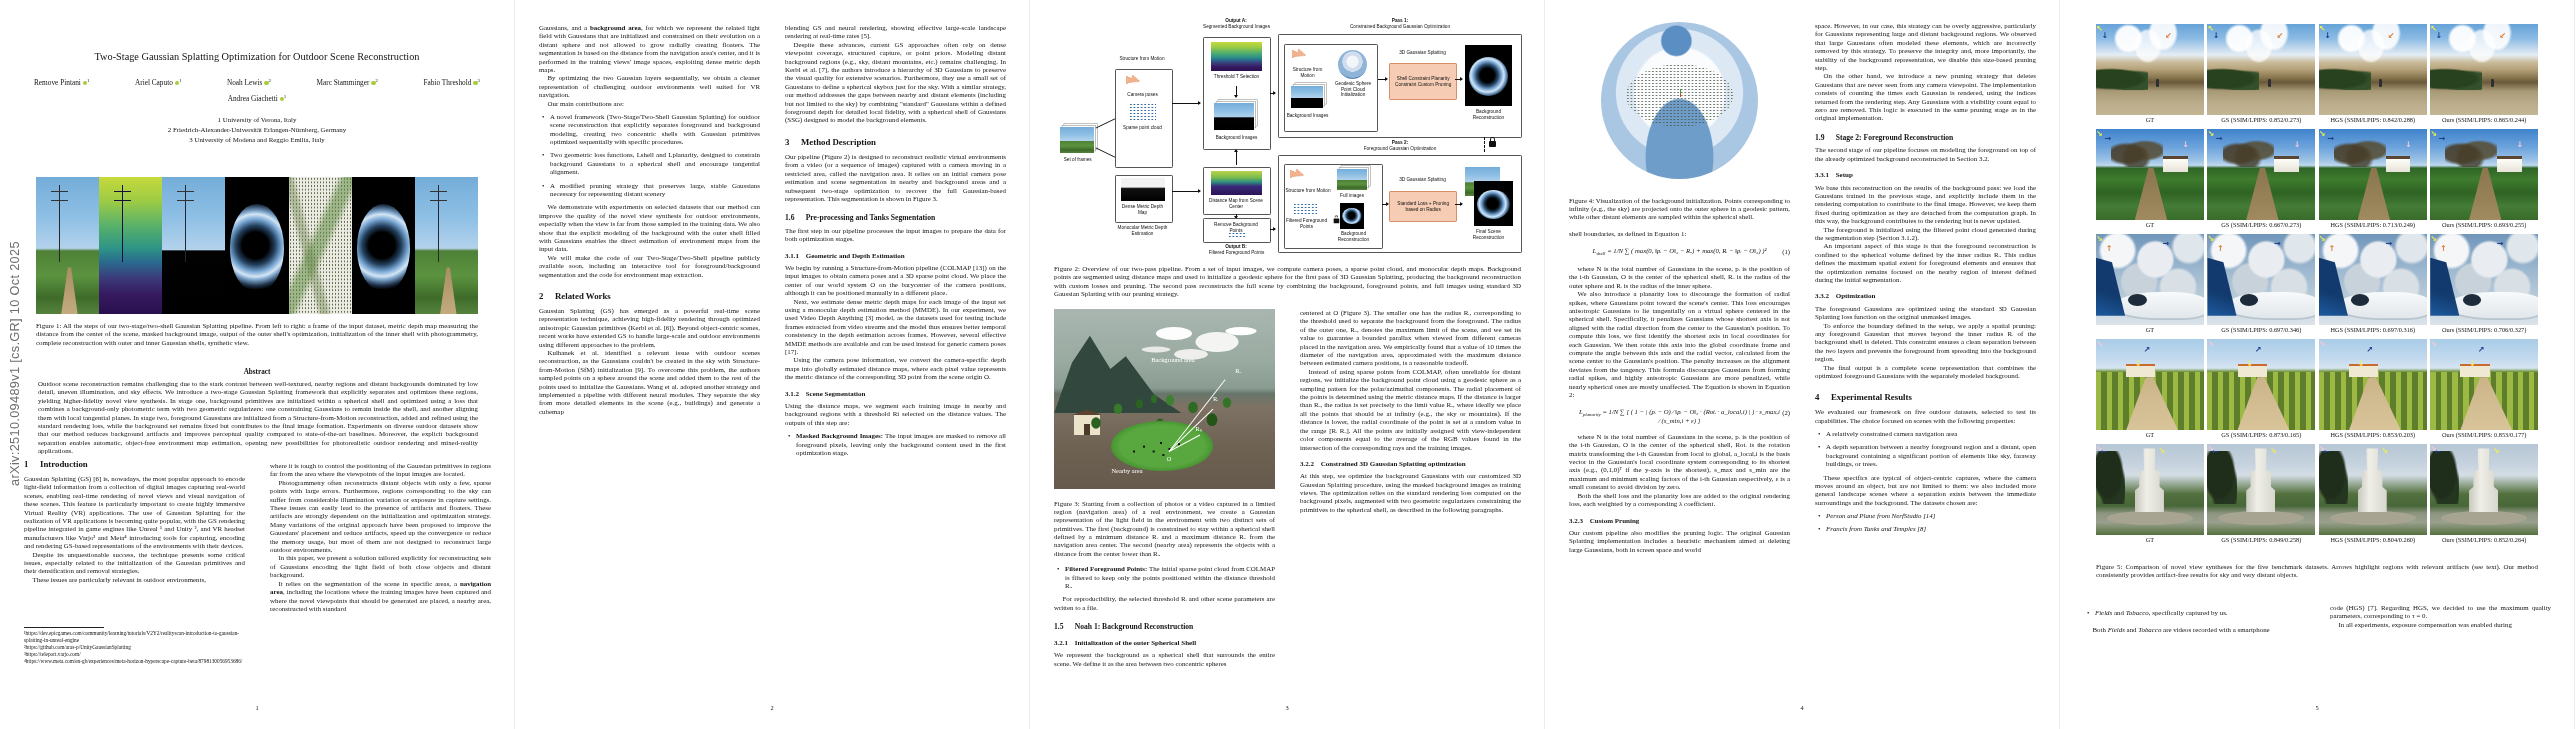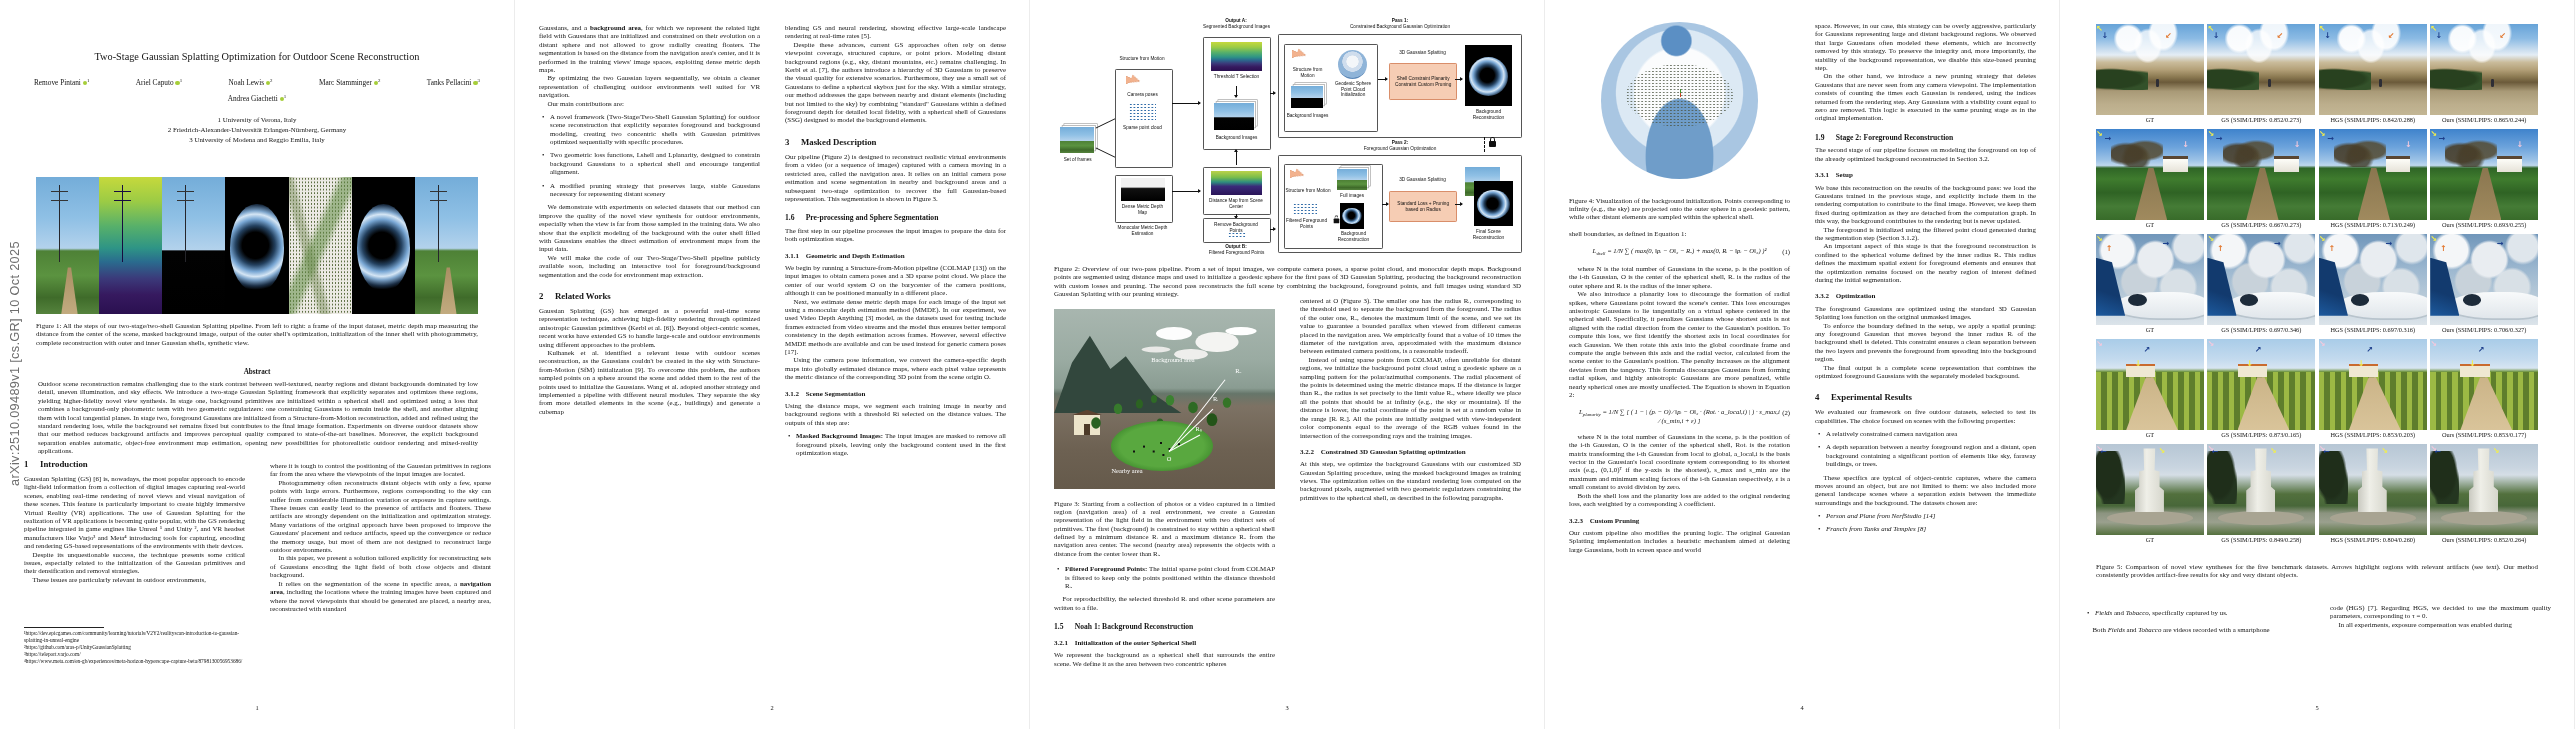--- a/index.html
+++ b/index.html
@@ -181,21 +181,21 @@
 <div class="stage">
 
   <div class="page">
     <div class="wm">arXiv:2510.09489v1  [cs.GR]  10 Oct 2025</div>
     <div class="title">Two-Stage Gaussian Splatting Optimization for Outdoor Scene Reconstruction</div>
     <div class="authors">
       <span class="auth"><span>Remove Pintani</span><span class="orcid"></span><sup>1</sup></span>
       <span class="auth"><span>Ariel Caputo</span><span class="orcid"></span><sup>1</sup></span>
       <span class="auth"><span>Noah Lewis</span><span class="orcid"></span><sup>2</sup></span>
       <span class="auth"><span>Marc Stamminger</span><span class="orcid"></span><sup>2</sup></span>
-      <span class="auth"><span>Tanks Pellacini</span><span class="orcid"></span><sup>3</sup></span>
+      <span class="auth"><span>Fabio Threshold</span><span class="orcid"></span><sup>3</sup></span>
     </div>
     <div class="authors2">
       <span class="auth"><span>Andrea Giachetti</span><span class="orcid"></span><sup>1</sup></span>
     </div>
     <div class="affs">
       <div>1 University of Verona, Italy</div>
       <div>2 Friedrich-Alexander-Universität Erlangen-Nürnberg, Germany</div>
       <div>3 University of Modena and Reggio Emilia, Italy</div>
     </div>
 
@@ -255,23 +255,23 @@
       <div class="blt bt">A modified pruning strategy that preserves large, stable Gaussians necessary for representing distant scenery</div>
       <p class="bt ind">We demonstrate with experiments on selected datasets that our method can improve the quality of the novel view synthesis for outdoor environments, especially when the view is far from those sampled in the training data. We also show that the explicit modeling of the background with the outer shell filled with Gaussians enables the direct estimation of environment maps from the input data.</p>
       <p class="bt ind">We will make the code of our Two-Stage/Two-Shell pipeline publicly available soon, including an interactive tool for foreground/background segmentation and the code for environment map extraction.</p>
       <div class="sec"><span class="secnum">2</span><span>Related Works</span></div>
       <p class="bt">Gaussian Splatting (GS) has emerged as a powerful real-time scene representation technique, achieving high-fidelity rendering through optimized anisotropic Gaussian primitives (Kerbl et al. [6]). Beyond object-centric scenes, recent works have extended GS to handle large-scale and outdoor environments using different approaches to the problem.</p>
       <p class="bt ind">Kulhanek et al. identified a relevant issue with outdoor scenes reconstruction, as the Gaussians couldn't be created in the sky with Structure-from-Motion (SfM) initialization [9]. To overcome this problem, the authors sampled points on a sphere around the scene and added them to the rest of the points used to initialize the Gaussians. Wang et al. adopted another strategy and implemented a pipeline with different neural modules. They separate the sky from more detailed elements in the scene (e.g., buildings) and generate a cubemap</p>
     </div>
     <div class="col colR" style="top:24px">
       <p class="bt">blending GS and neural rendering, showing effective large-scale landscape rendering at real-time rates [5].</p>
       <p class="bt ind">Despite these advances, current GS approaches often rely on dense viewpoint coverage, structured capture, or point priors. Modeling distant background regions (e.g., sky, distant mountains, etc.) remains challenging. In Kerbl et al. [7], the authors introduce a hierarchy of 3D Gaussians to preserve the visual quality for extensive scenarios. Furthermore, they use a small set of Gaussians to define a spherical skybox just for the sky. With a similar strategy, our method addresses the gaps between nearby and distant elements (including but not limited to the sky) by combining "standard" Gaussians within a defined foreground depth for detailed local fidelity, with a spherical shell of Gaussians (SSG) designed to model the background elements.</p>
-      <div class="sec"><span class="secnum">3</span><span>Masked Description</span></div>
+      <div class="sec"><span class="secnum">3</span><span>Method Description</span></div>
       <p class="bt">Our pipeline (Figure 2) is designed to reconstruct realistic virtual environments from a video (or a sequence of images) captured with a camera moving in a restricted area, called the navigation area. It relies on an initial camera pose estimation and scene segmentation in nearby and background areas and a subsequent two-stage optimization to recover the full Gaussian-based representation. This segmentation is shown in Figure 3.</p>
-      <div class="sub"><span class="subnum">1.6</span><span>Pre-processing and Sphere Segmentation</span></div>
+      <div class="sub"><span class="subnum">1.6</span><span>Pre-processing and Tanks Segmentation</span></div>
       <p class="bt">The first step in our pipeline processes the input images to prepare the data for both optimization stages.</p>
       <div class="subsub"><span class="subnum">3.1.1</span><span>Geometric and Depth Estimation</span></div>
       <p class="bt">We begin by running a Structure-from-Motion pipeline (COLMAP [13]) on the input images to obtain camera poses and a 3D sparse point cloud. We place the center of our world system O on the barycenter of the camera positions, although it can be positioned manually in a different place.</p>
       <p class="bt ind">Next, we estimate dense metric depth maps for each image of the input set using a monocular depth estimation method (MMDE). In our experiment, we used Video Depth Anything [3] model, as the datasets used for testing include frames extracted from video streams and the model thus ensures better temporal consistency in the depth estimation across frames. However, several effective MMDE methods are available and can be used instead for generic camera poses [17].</p>
       <p class="bt ind">Using the camera pose information, we convert the camera-specific depth maps into globally estimated distance maps, where each pixel value represents the metric distance of the corresponding 3D point from the scene origin O.</p>
       <div class="subsub"><span class="subnum">3.1.2</span><span>Scene Segmentation</span></div>
       <p class="bt">Using the distance maps, we segment each training image in nearby and background regions with a threshold Ri selected on the distance values. The outputs of this step are:</p>
       <div class="blt bt"><span class="b">Masked Background Images:</span><span> The input images are masked to remove all foreground pixels, leaving only the background content used in the first optimization stage.</span></div>
     </div>
     <div class="pageno">2</div>
@@ -387,21 +387,21 @@
       <span class="f3lbl" style="left:26%;top:88%">Nearby area</span>
     </div>
     <div class="col colL" style="top:493px">
       <p class="cap">Figure 3: Starting from a collection of photos or a video captured in a limited region (navigation area) of a real environment, we create a Gaussian representation of the light field in the environment with two distinct sets of primitives. The first (background) is constrained to stay within a spherical shell defined by a minimum distance Rᵢ and a maximum distance Rₒ from the navigation area center. The second (nearby area) represents the objects with a distance from the center lower than Rᵢ.</p>
       <div class="blt bt" style="margin-top:7.3px"><span class="b">Filtered Foreground Points:</span><span> The initial sparse point cloud from COLMAP is filtered to keep only the points positioned within the distance threshold Rᵢ.</span></div>
       <p class="bt ind">For reproducibility, the selected threshold Rᵢ and other scene parameters are written to a file.</p>
       <div class="sub"><span class="subnum">1.5</span><span>Noah 1: Background Reconstruction</span></div>
       <div class="subsub"><span class="subnum">3.2.1</span><span>Initialization of the outer Spherical Shell</span></div>
       <p class="bt">We represent the background as a spherical shell that surrounds the entire scene. We define it as the area between two concentric spheres</p>
     </div>
-    <div class="col colR" style="top:297px">
+    <div class="col colR" style="top:309px">
       <p class="bt">centered at O (Figure 3). The smaller one has the radius Rᵢ, corresponding to the threshold used to separate the background from the foreground. The radius of the outer one, Rₒ, denotes the maximum limit of the scene, and we set its value to guarantee a bounded parallax when viewed from different cameras placed in the navigation area. We empirically found that a value of 10 times the diameter of the navigation area, approximated with the maximum distance between estimated camera positions, is a reasonable tradeoff.</p>
       <p class="bt ind">Instead of using sparse points from COLMAP, often unreliable for distant regions, we initialize the background point cloud using a geodesic sphere as a sampling pattern for the polar/azimuthal components. The radial placement of the points is determined using the metric distance maps. If the distance is larger than Rₒ, the radius is set precisely to the limit value Rₒ, where ideally we place all the points that should be at infinity (e.g., the sky or mountains). If the distance is lower, the radial coordinate of the point is set at a random value in the range [Rᵢ Rₒ]. All the points are initially assigned with view-independent color components equal to the average of the RGB values found in the intersection of the corresponding rays and the training images.</p>
       <div class="subsub"><span class="subnum">3.2.2</span><span>Constrained 3D Gaussian Splatting optimization</span></div>
       <p class="bt">At this step, we optimize the background Gaussians with our customized 3D Gaussian Splatting procedure, using the masked background images as training views. The optimization relies on the standard rendering loss computed on the background pixels, augmented with two geometric regularizers constraining the primitives to the spherical shell, as described in the following paragraphs.</p>
     </div>
     <div class="pageno">3</div>
   </div>
 
   <div class="page">
     <div class="fig4">

